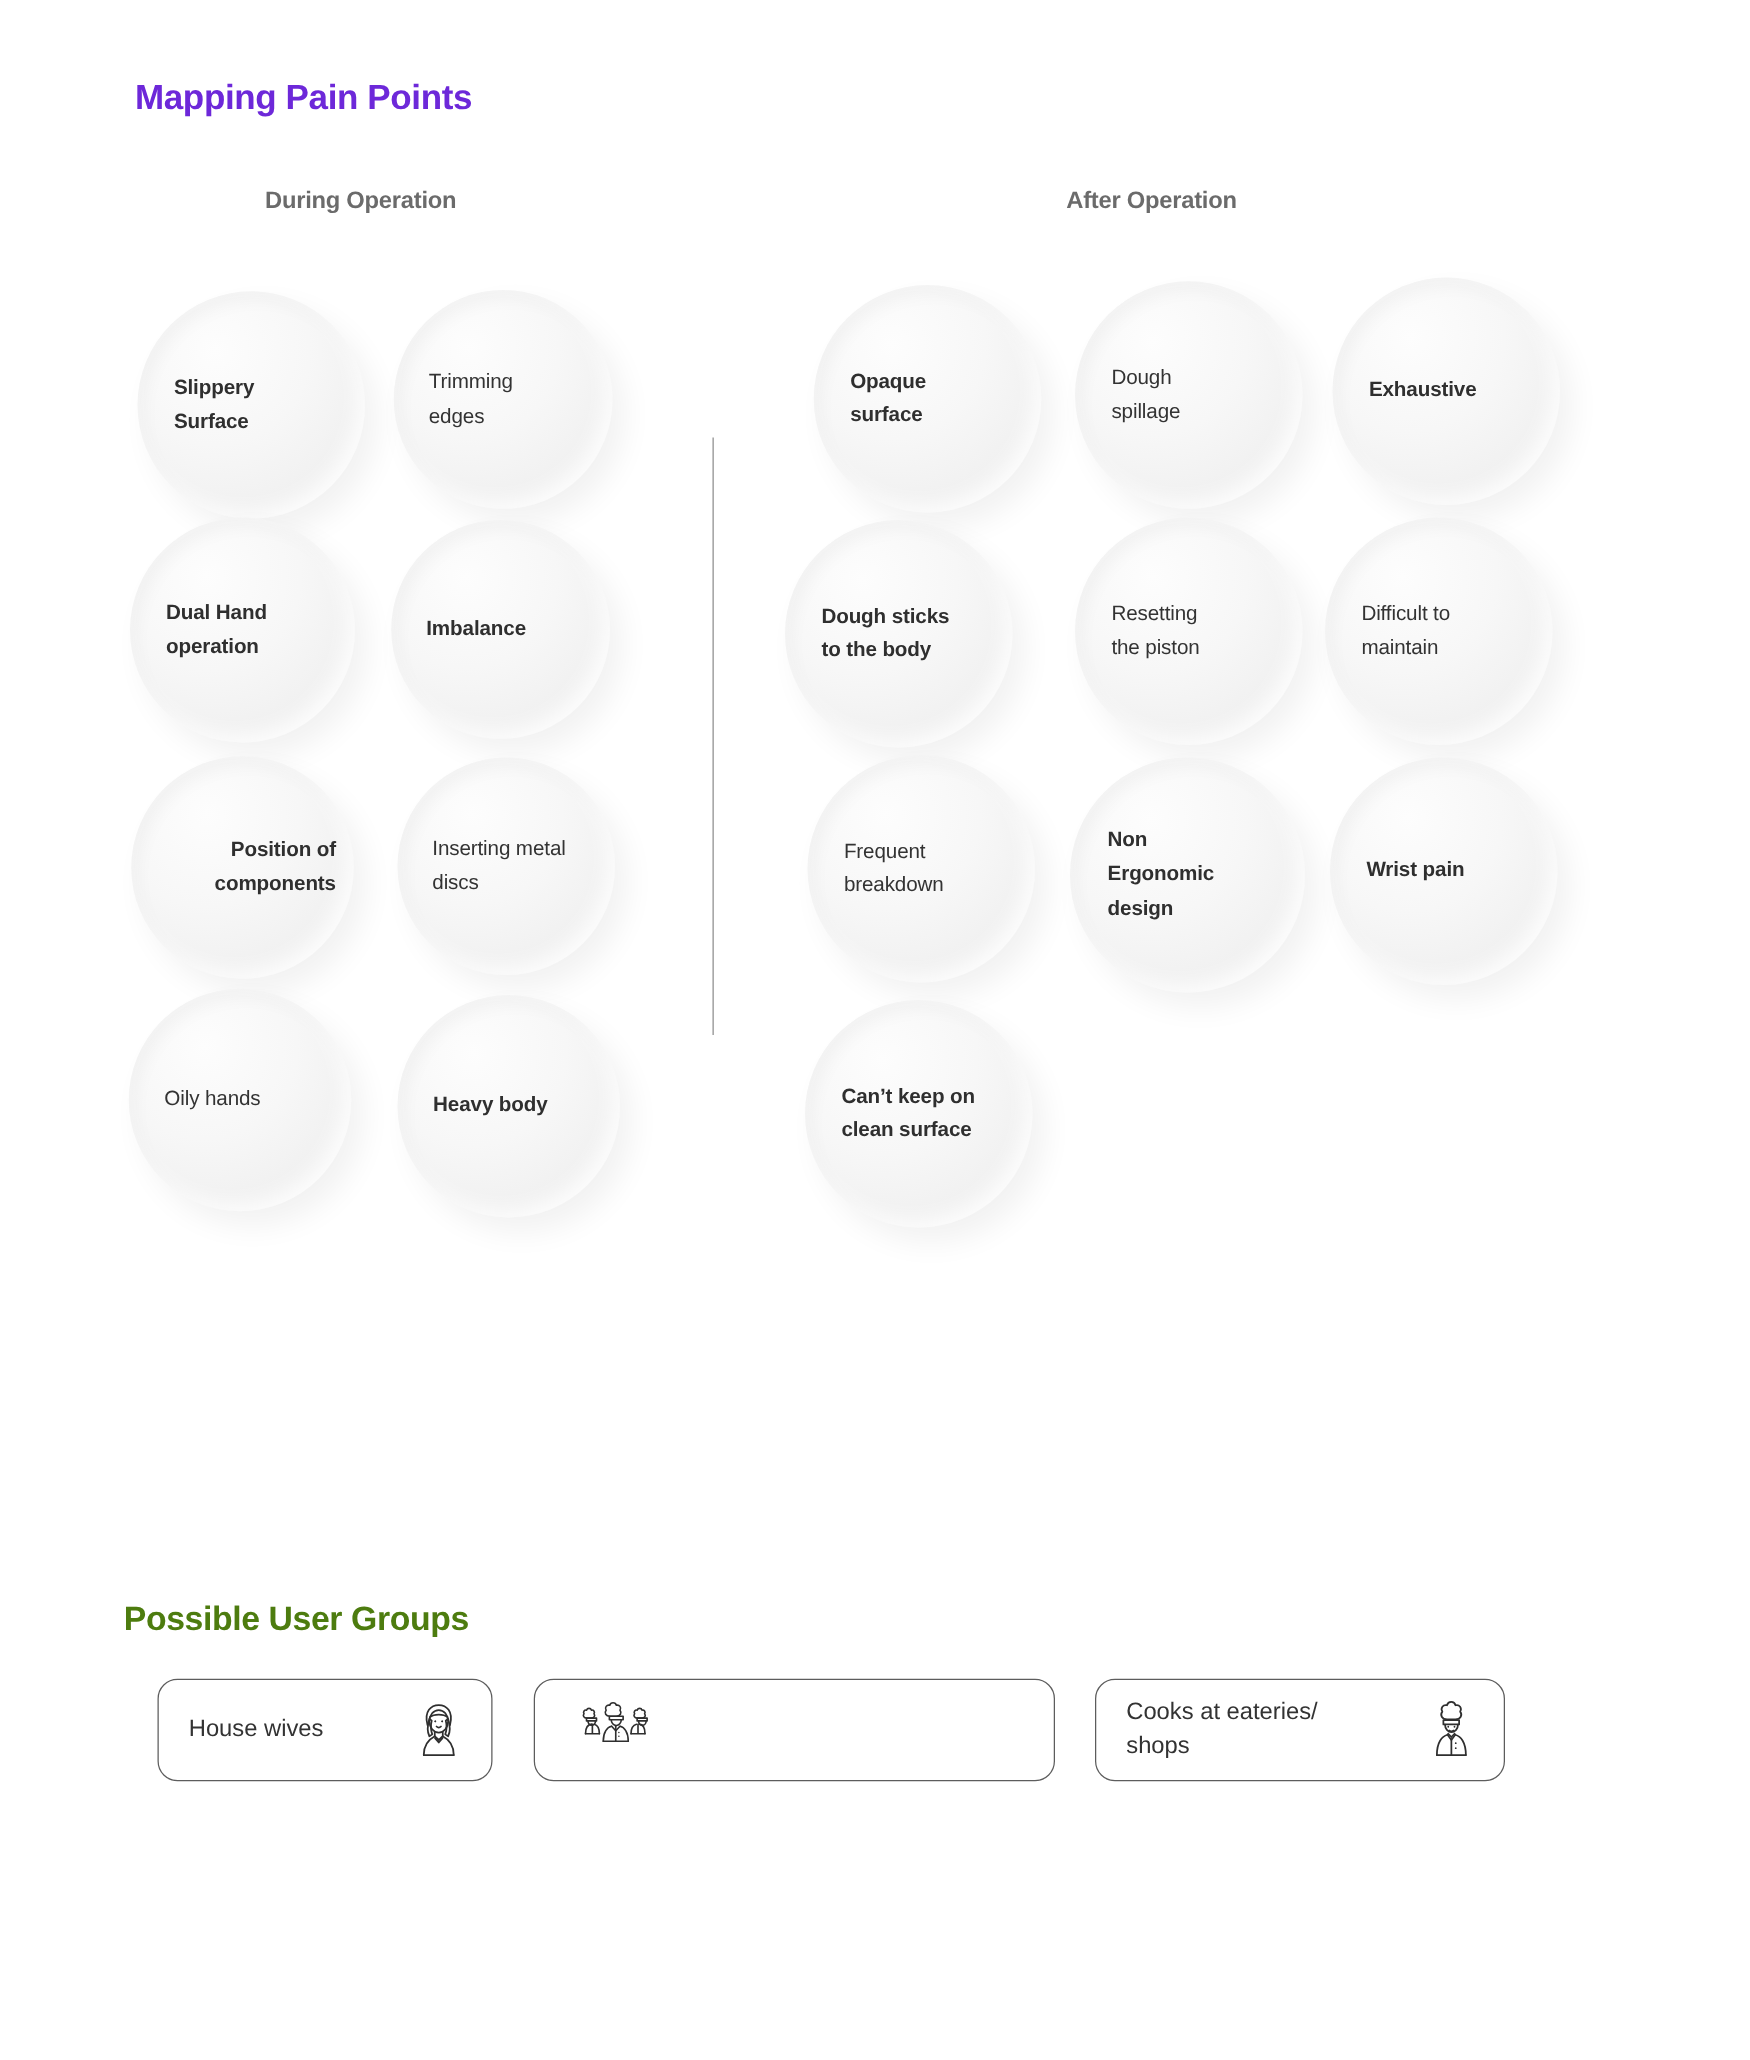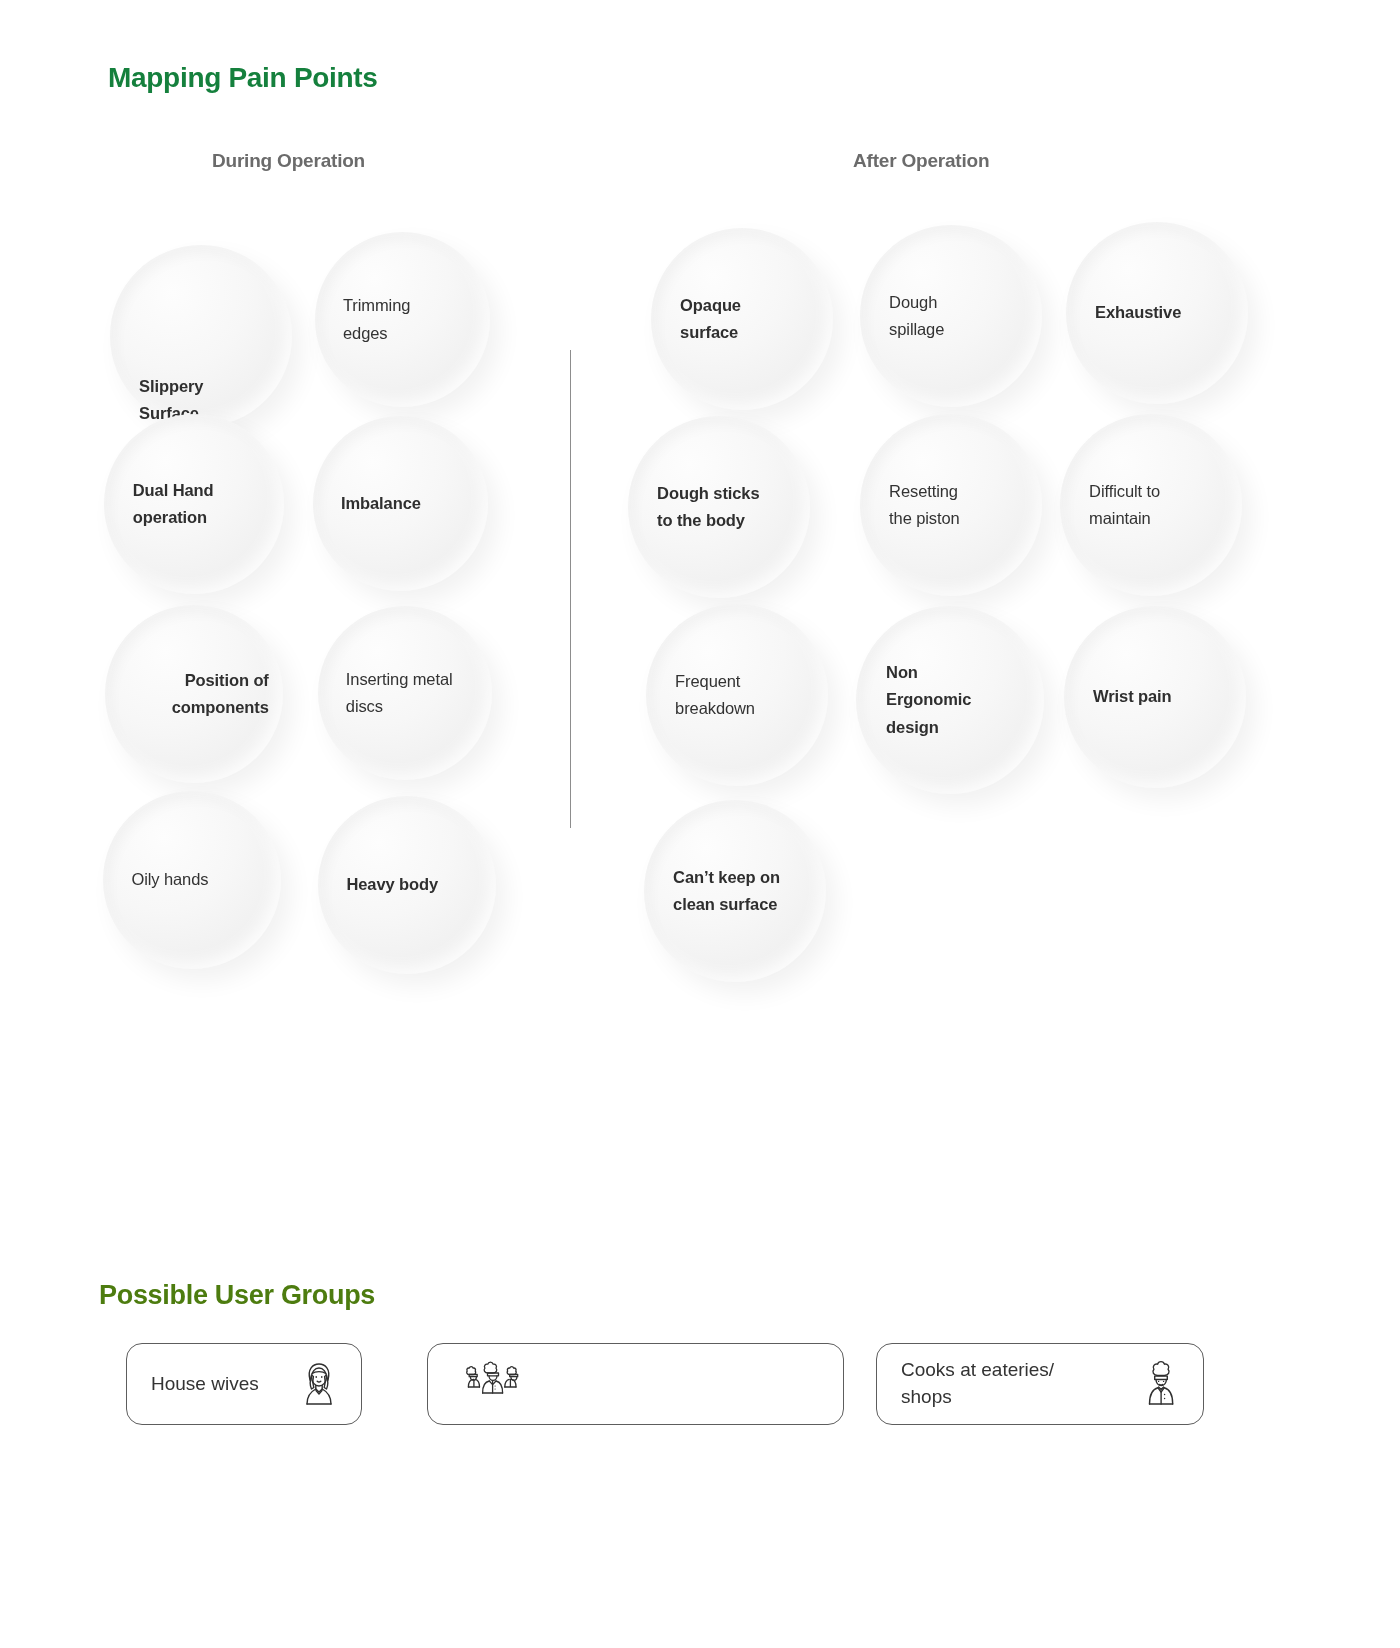--- a/index.html
+++ b/index.html
@@ -14,21 +14,21 @@
     overflow: hidden;
   }
 
   
   .page-title {
     position: absolute;
     left: 108px;
     top: 62px;
     font-size: 28px;
     font-weight: bold;
-    color: #15803d;
+    color: #6d28d9;
     letter-spacing: -0.3px;
   }
 
   .col-head {
     position: absolute;
     top: 150px;
     font-size: 19px;
     font-weight: bold;
     color: #6b6b6b;
     letter-spacing: -0.2px;
@@ -102,38 +102,38 @@
   }
   .group-card .g-icon {
     flex: 0 0 auto;
     width: 44px;
     height: 48px;
     display: flex;
     align-items: center;
     justify-content: center;
     margin-left: 18px;
   }
-  #card-0 { left: 126px;  width: 236px; }
+  #card-0 { left: 126px;  width: 268px; }
   #card-1 { left: 427px;  width: 417px; }
   #card-2 { left: 876px;  width: 328px; }
 
   svg { display: block; overflow: visible; }
 </style>
 </head>
 <body>
 
 <div class="page-title">Mapping Pain Points</div>
 
 <div class="col-head during">During Operation</div>
 <div class="col-head after">After Operation</div>
 
 <div class="divider" style="background: rgb(141, 141, 141);"></div>
 
 <div id="bubbles">
-    <div class="bubble bold" style="left: 110px; top: 245px; width: 182px; height: 182px; align-items: flex-end;">
+    <div class="bubble bold" style="left: 110px; top: 233px; width: 182px; height: 182px;">
       <div class="label">Slippery
 Surface</div>
     </div>
     <div class="bubble" style="left: 315px; top: 232px; width: 175px; height: 175px;">
       <div class="label">Trimming
 edges</div>
     </div>
     <div class="bubble bold" style="left: 104px; top: 414px; width: 180px; height: 180px;">
       <div class="label">Dual Hand
 operation</div>

